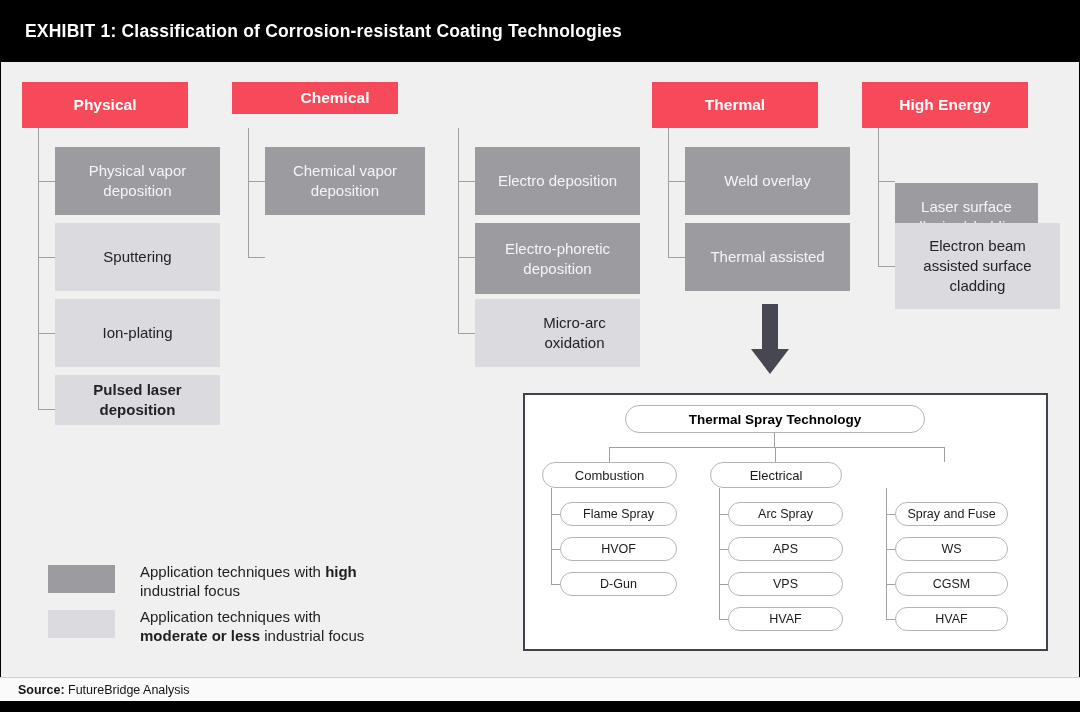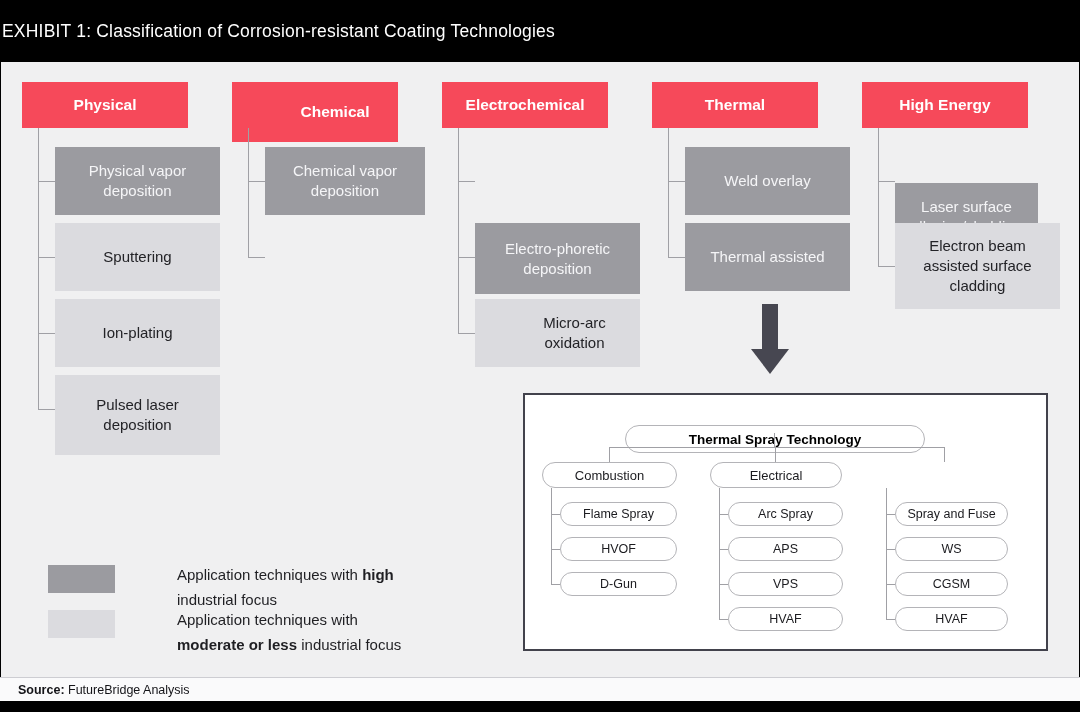--- a/index.html
+++ b/index.html
@@ -4,21 +4,21 @@
 <style>
   html,body{margin:0;padding:0;background:#dfdfe2;}
   #canvas{
     position:relative;width:1080px;height:712px;overflow:hidden;
     background:var(--bg,#f0f0f1);
     font-family:"Liberation Sans","DejaVu Sans",sans-serif;
     -webkit-font-smoothing:antialiased;
   }
   .abs{position:absolute;box-sizing:border-box;}
   #top-bar{left:0;top:0;width:1080px;height:62px;background:var(--bar,#000);display:flex;align-items:center;}
-  #exhibit-title{color:#fff;font-weight:normal;font-size:17.5px;padding-left:2px;letter-spacing:.2px;}
+  #exhibit-title{color:#fff;font-weight:bold;font-size:17.5px;padding-left:25px;letter-spacing:.2px;}
   .side-border{top:0;width:1px;height:712px;background:#000;}
   .col-header{
     background:var(--red,#f6495a);color:#fff;font-weight:bold;font-size:15.5px;
     display:flex;align-items:center;justify-content:center;text-align:center;
   }
   .node{
     display:flex;align-items:center;justify-content:center;text-align:center;
     font-size:15px;line-height:20px;padding:0 10px;
   }
   .node.dark{background:var(--dark,#9b9ba0);color:#f5f5f7;}
@@ -30,21 +30,21 @@
   .pill{
     background:#fff;border:1.5px solid #b4b4b8;border-radius:13px;
     display:flex;align-items:center;justify-content:center;text-align:center;
     color:#1b1b1f;font-size:12.5px;
   }
   .root-pill{font-weight:bold;font-size:13.5px;border-radius:14px;color:#000;}
   .group-pill{font-size:13px;}
   .legend-swatch{width:67px;height:28px;}
   .legend-swatch.dark{background:var(--dark,#9b9ba0);}
   .legend-swatch.light{background:var(--light,#dbdbdf);}
-  .legend-text{width:248px;font-size:15px;line-height:25px;color:#1f1f23;margin-left:37px;}
+  .legend-text{width:248px;font-size:15px;line-height:19px;color:#1f1f23;}
   #divider{left:0;top:677px;width:1080px;height:1px;background:#cdcdd2;}
   #source-strip{left:0;top:678px;width:1080px;height:23px;background:#fafafb;}
   #source-line{left:18px;top:683px;font-size:12.5px;color:#141418;}
   #bottom-bar{left:0;top:701px;width:1080px;height:11px;background:var(--bar,#000);}
 </style>
 </head>
 <body>
 
 <div id="canvas" style="--red: #f6495a; --dark: #9b9ba0; --light: #dbdbdf; --arrow: #474751; --bg: #f0f0f1; --bar: #000000; --line: #a0a0a5;">
 
@@ -53,21 +53,21 @@
   </div>
 
   <div class="abs side-border" style="left:0;"></div>
   <div class="abs side-border" style="left:1079px;"></div>
 
   <div class="abs" id="arrow-shaft" style="left:762px;top:304px;width:16px;height:45px;"></div>
   <div class="abs" id="arrow-head" style="left:751px;top:349px;"></div>
 
   <div class="abs" id="tree-box" style="left:523px;top:393px;width:525px;height:258px;"></div>
 
-  <div class="abs pill root-pill" style="left:625px;top:405px;width:300px;height:28px;margin-top:20px;">Thermal Spray Technology</div>
+  <div class="abs pill root-pill" style="left:625px;top:405px;width:300px;height:28px;">Thermal Spray Technology</div>
 
   <div class="abs line" style="left:774px;top:433px;width:1px;height:14px;"></div>
   <div class="abs line" style="left:609px;top:447px;width:336px;height:1px;"></div>
   <div class="abs line" style="left:609px;top:447px;width:1px;height:15px;"></div>
   <div class="abs line" style="left:775px;top:447px;width:1px;height:15px;"></div>
   <div class="abs line" style="left:944px;top:447px;width:1px;height:15px;"></div>
 
   <div class="abs legend-swatch dark" style="left:48px;top:565px;"></div>
   <div class="abs legend-text" style="left:140px;top:562px;"><span>Application techniques with </span><b>high</b><span> industrial focus</span></div>
 
@@ -76,32 +76,32 @@
 
   <div class="abs" id="divider"></div>
   <div class="abs" id="source-strip"></div>
   <div class="abs" id="source-line"><b>Source:</b><span> FutureBridge Analysis</span></div>
   <div class="abs" id="bottom-bar"></div>
 
 <div class="abs col-header" style="left: 22px; top: 82px; width: 166px; height: 46px;">Physical</div>
     <div class="abs node dark" style="left: 55px; top: 147px; width: 165px; height: 68px;">Physical vapor deposition</div>
     <div class="abs node light" style="left: 55px; top: 223px; width: 165px; height: 68px;">Sputtering</div>
     <div class="abs node light" style="left: 55px; top: 299px; width: 165px; height: 68px;">Ion-plating</div>
-    <div class="abs node light" style="left: 55px; top: 375px; width: 165px; height: 80px;">Pulsed laser deposition</div>
+    <div class="abs node light" style="left: 55px; top: 375px; width: 165px; height: 50px; font-weight: bold;">Pulsed laser deposition</div>
     <div class="abs line" style="left: 38px; top: 128px; width: 1px; height: 281px;"></div>
     <div class="abs line" style="left: 38px; top: 181px; width: 17px; height: 1px;"></div>
     <div class="abs line" style="left: 38px; top: 257px; width: 17px; height: 1px;"></div>
     <div class="abs line" style="left: 38px; top: 333px; width: 17px; height: 1px;"></div>
     <div class="abs line" style="left: 38px; top: 409px; width: 17px; height: 1px;"></div>
-    <div class="abs col-header" style="left: 232px; top: 82px; width: 166px; height: 60px; padding-left: 40px;">Chemical</div>
+    <div class="abs col-header" style="left: 232px; top: 82px; width: 166px; height: 32px; padding-left: 40px;">Chemical</div>
     <div class="abs node dark" style="left: 265px; top: 147px; width: 160px; height: 68px;">Chemical vapor deposition</div>
     <div class="abs line" style="left: 248px; top: 128px; width: 1px; height: 129px;"></div>
     <div class="abs line" style="left: 248px; top: 181px; width: 17px; height: 1px;"></div>
     <div class="abs line" style="left: 248px; top: 257px; width: 17px; height: 1px;"></div>
-    <div class="abs col-header" style="left: 442px; top: 82px; width: 166px; height: 46px;">Electrochemical</div>
+    <div class="abs node dark" style="left: 475px; top: 147px; width: 165px; height: 68px;">Electro deposition</div>
     <div class="abs node dark" style="left: 475px; top: 223px; width: 165px; height: 71px;">Electro-phoretic deposition</div>
     <div class="abs node light" style="left: 475px; top: 299px; width: 165px; height: 68px; padding-left: 44px;">Micro-arc oxidation</div>
     <div class="abs line" style="left: 458px; top: 128px; width: 1px; height: 205px;"></div>
     <div class="abs line" style="left: 458px; top: 181px; width: 17px; height: 1px;"></div>
     <div class="abs line" style="left: 458px; top: 257px; width: 17px; height: 1px;"></div>
     <div class="abs line" style="left: 458px; top: 333px; width: 17px; height: 1px;"></div>
     <div class="abs col-header" style="left: 652px; top: 82px; width: 166px; height: 46px;">Thermal</div>
     <div class="abs node dark" style="left: 685px; top: 147px; width: 165px; height: 68px;">Weld overlay</div>
     <div class="abs node dark" style="left: 685px; top: 223px; width: 165px; height: 68px;">Thermal assisted</div>
     <div class="abs line" style="left: 668px; top: 128px; width: 1px; height: 129px;"></div>

